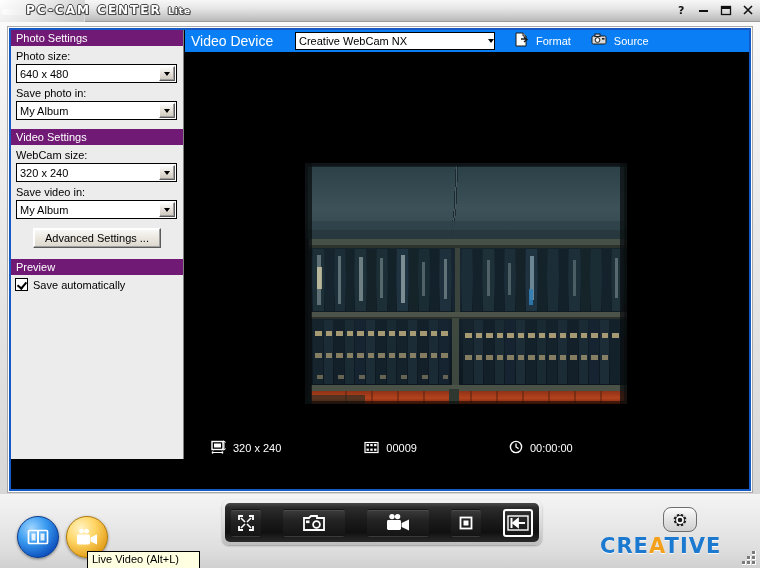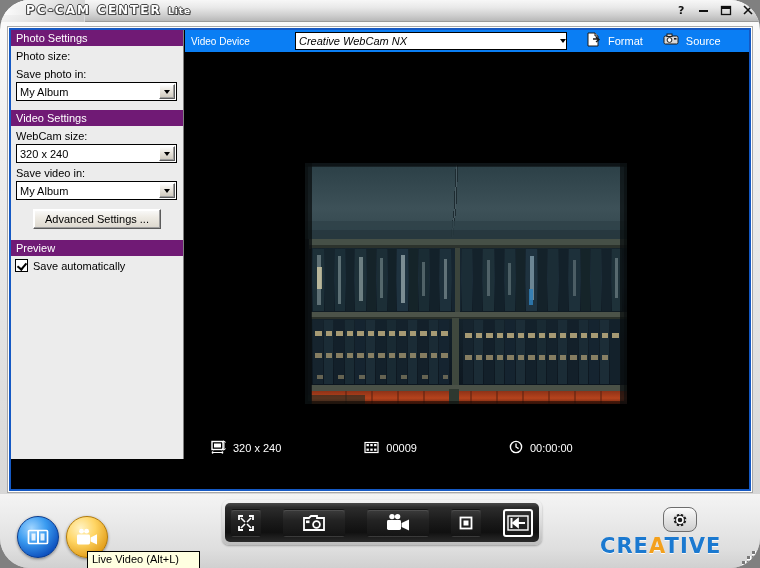--- a/index.html
+++ b/index.html
@@ -13,21 +13,20 @@
     -webkit-font-smoothing: none;
   }
 
   #app {
     position: relative;
     width: 760px;
     height: 568px;
     overflow: hidden;
     background: linear-gradient(180deg, #fcfcfc 0%, #f0f0f0 22%, #e2e2e2 60%, #d2d2d2 100%);
     box-sizing: border-box;
-    border-radius: 30px;
   }
 
   
   .titlebar {
     position: absolute;
     left: 0; top: 0;
     width: 760px;
     height: 22px;
     background: linear-gradient(180deg, #f7f7f7 0%, #e9e9e9 35%, #cfcfcf 72%, #b8b8b8 100%);
     border-bottom: 1px solid #9a9a9a;
@@ -215,36 +214,35 @@
   .vtoolbar {
     position: absolute;
     left: 0; top: 0;
     width: 564px; height: 22px;
     background: #0a7ef4;
     display: flex;
     align-items: center;
   }
   .vdev-label {
     color: #ffffff;
-    font-size: 10px;
+    font-size: 14px;
     padding-left: 6px;
     width: 104px;
     flex: none;
   }
   .vdev-combo {
     position: relative;
-    width: 272px; height: 18px;
+    width: 200px; height: 18px;
     background: #ffffff;
     border: 1px solid #000;
     box-sizing: border-box;
     display: flex;
     align-items: center;
     cursor: pointer;
     flex: none;
-    font-style: italic;
   }
   .vdev-combo .cval { font-size: 11px; padding-left: 3px; flex: 1; color: #000; }
   .vtool-item {
     display: flex;
     align-items: center;
     gap: 7px;
     margin-left: 20px;
     cursor: pointer;
   }
   .vtool-item .lbl { color: #ffffff; font-size: 11px; }
@@ -435,20 +433,26 @@
   </div>
 
   <div class="outer-frame"></div>
   <div class="blue-frame"></div>
 
   <div class="sidebar">
 
     <div class="section-head">Photo Settings</div>
 
     <div class="fld-label">Photo size:</div>
+    <div class="combo">
+      <span class="cval">640 x 480</span>
+      <span class="carrow">
+          <i></i>
+        </span>
+    </div>
 
     <div class="fld-label">Save photo in:</div>
     <div class="combo">
       <span class="cval">My Album</span>
       <span class="carrow">
           <i></i>
         </span>
     </div>
 
     <div style="height:9px"></div>

